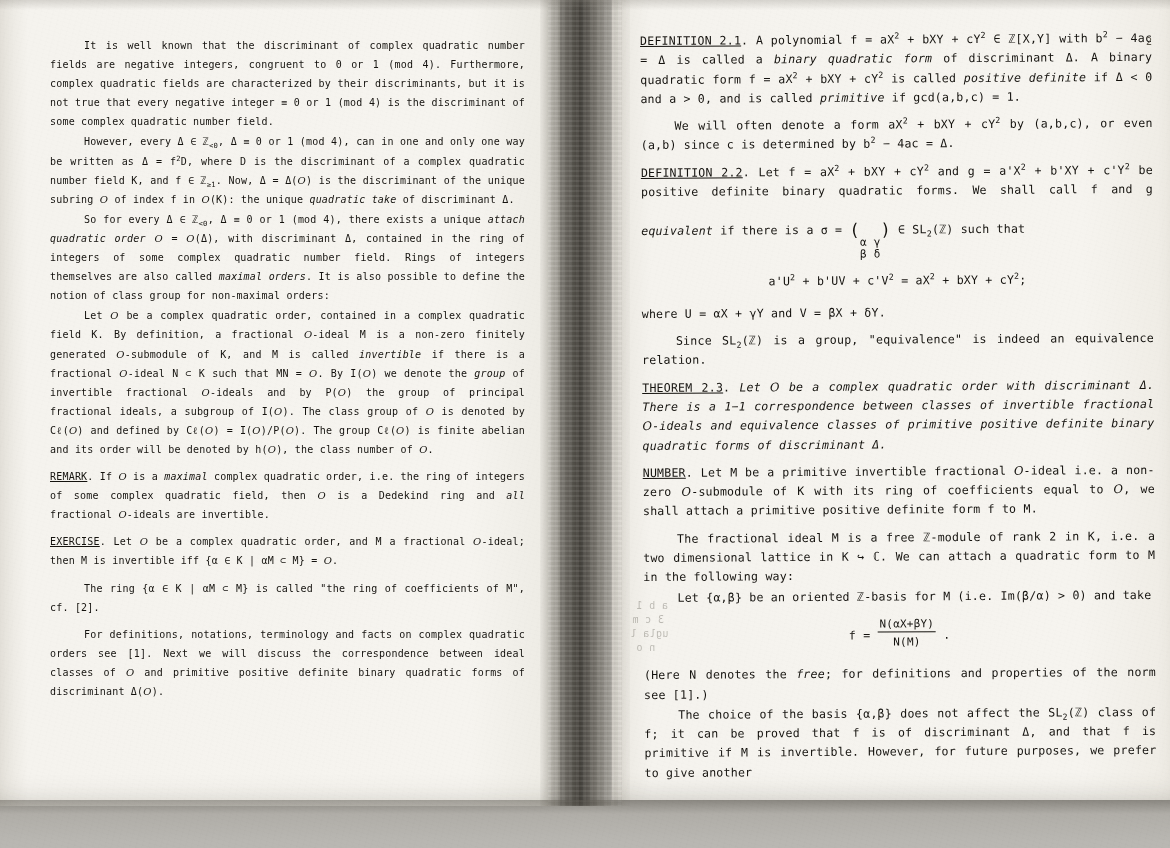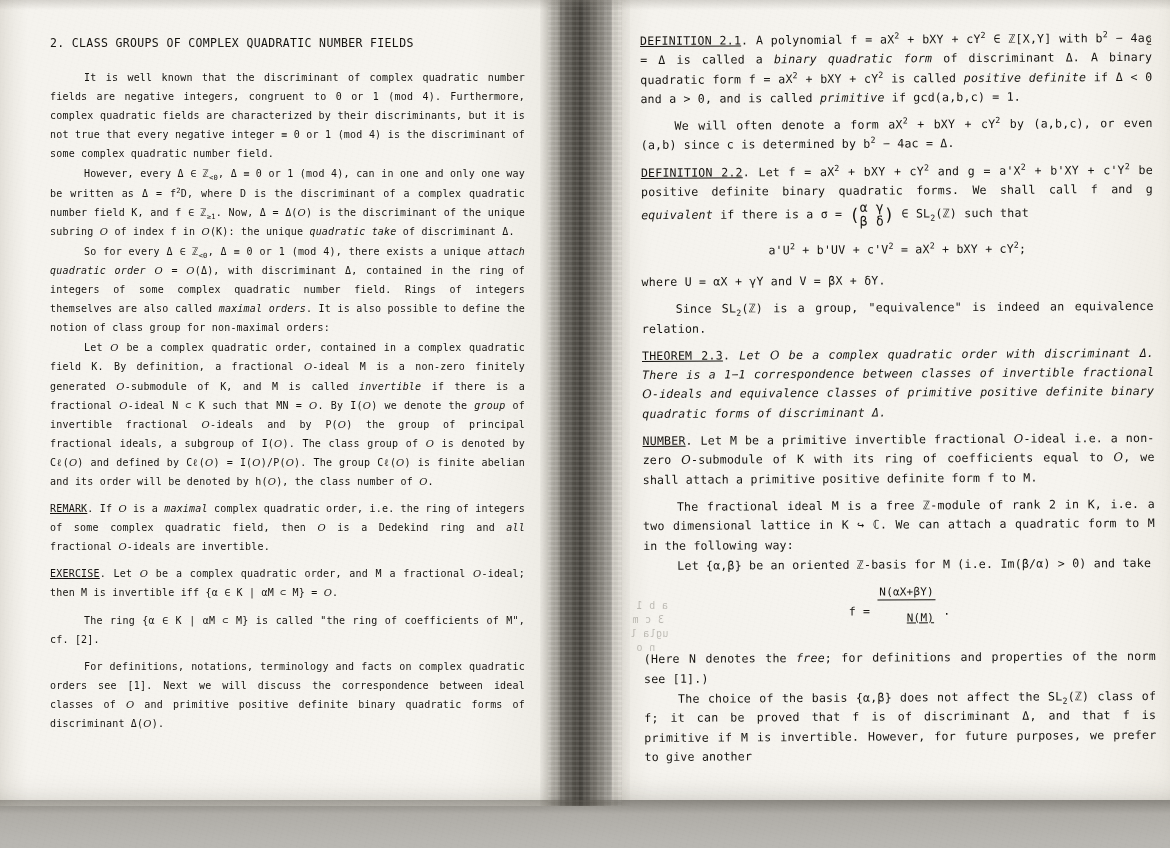--- a/index.html
+++ b/index.html
@@ -135,33 +135,34 @@
 
   .disp {
     text-indent: 0;
     text-align: center;
     margin: 12px 0 12px 0;
     font-size: 11.6px;
     letter-spacing: 0.2px;
   }
   .frac {
     display: inline-block;
-    text-align: right;
+    text-align: center;
     vertical-align: middle;
     font-size: 11px;
     line-height: 1.15;
   }
   .frac .num { display: block; border-bottom: 1px solid #15130f; padding: 0 2px; }
-  .frac .den { display: block; padding: 12px 2px; text-decoration: underline; }
+  .frac .den { display: block; padding: 4px 2px; }
   .matrix {
     display: inline-block;
     vertical-align: middle;
-    font-size: 13px;
+    font-size: 11px;
     line-height: 1.05;
     text-align: center;
+    margin-top: 36px;
   }
   .paren-m {
     display: inline-block;
     vertical-align: middle;
     font-size: 17px;
     line-height: 1;
   }
   .smallgap { height: 7px; }
 
   
@@ -195,21 +196,20 @@
   <div class="sheet" id="left-page"></div>
   <div class="sheet" id="right-page"></div>
   <div id="gutter"></div>
   <div id="gutter-speckle"></div>
   <div id="top-shadow"></div>
   <div id="bottom-shadow"></div>
 
   <div class="col" id="left-col">
 
 
-    <h2 class="section">2. CLASS GROUPS OF COMPLEX QUADRATIC NUMBER FIELDS</h2>
 
     <p class="para">It is well known that the discriminant of complex quadratic number
     fields are negative integers, congruent to 0 or 1 (mod 4). Furthermore, complex quadratic fields are characterized by their
     discriminants, but it is not true that every negative integer ≡ 0 or 1 (mod 4) is the discriminant of some complex
     quadratic number field.</p>
 
     <p class="para">However, every Δ ∈ ℤ<sub>&lt;0</sub>, Δ ≡ 0 or 1 (mod 4), can in one and only one
     way be written as Δ = f<sup>2</sup>D, where D is the discriminant of a complex quadratic number field K, and f ∈
     ℤ<sub>≥1</sub>. Now, Δ = Δ(<span class="script">O</span>) is the discriminant of the unique subring
     <span class="script">O</span> of index f in <span class="script">O</span>(K): the unique <span class="it">quadratic take</span>

